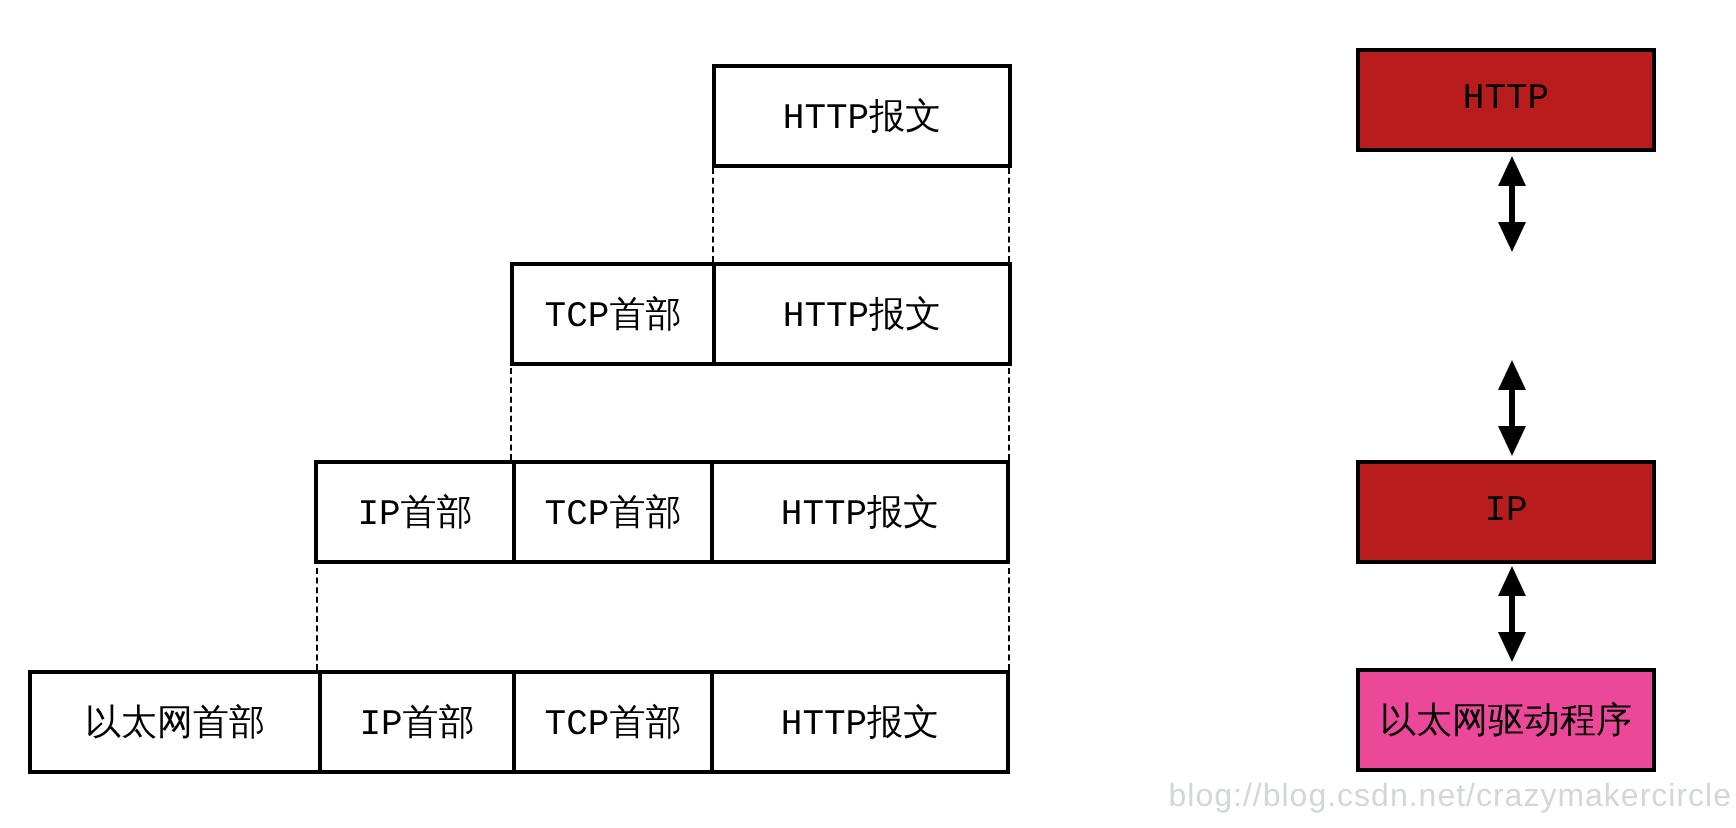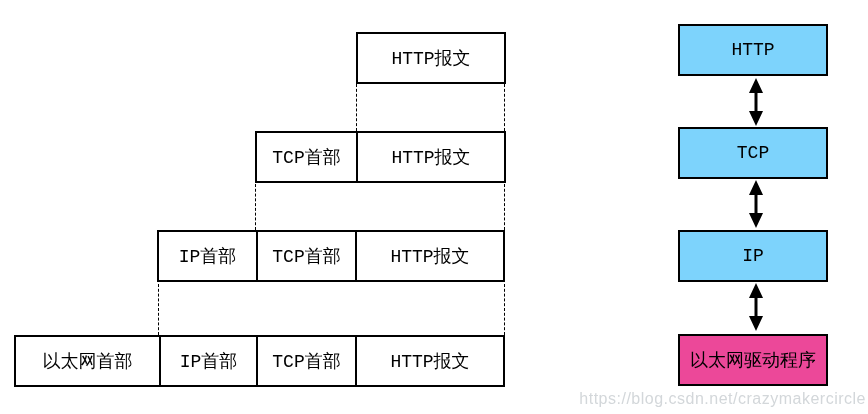--- a/index.html
+++ b/index.html
@@ -67,21 +67,21 @@
   #d6 { left: 504px; top: 284px; height: 51px; }
 
   
   .layer {
     position: absolute;
     left: 678px;
     width: 150px;
     height: 52px;
     box-sizing: border-box;
     border: 2px solid #000000;
-    background: #7dd3fc;
+    background: #b91c1c;
     display: flex;
     align-items: center;
     justify-content: center;
     font-size: 18px;
     color: #000000;
     white-space: nowrap;
   }
   #layer-http { top: 24px; }
   #layer-tcp  { top: 127px; }
   #layer-ip   { top: 230px; }
@@ -146,21 +146,20 @@
   <div class="layer" id="layer-http">HTTP</div>
 
   <div class="arrow" id="arrow1">
     <svg width="20" height="48" viewBox="0 0 20 48" xmlns="http://www.w3.org/2000/svg">
       <line x1="10" y1="9" x2="10" y2="39" stroke="#000000" stroke-width="3"></line>
       <polygon points="10,0 3,15 17,15" fill="#000000"></polygon>
       <polygon points="10,48 3,33 17,33" fill="#000000"></polygon>
     </svg>
   </div>
 
-  <div class="layer" id="layer-tcp">TCP</div>
 
   <div class="arrow" id="arrow2">
     <svg width="20" height="48" viewBox="0 0 20 48" xmlns="http://www.w3.org/2000/svg">
       <line x1="10" y1="9" x2="10" y2="39" stroke="#000000" stroke-width="3"></line>
       <polygon points="10,0 3,15 17,15" fill="#000000"></polygon>
       <polygon points="10,48 3,33 17,33" fill="#000000"></polygon>
     </svg>
   </div>
 
   <div class="layer" id="layer-ip">IP</div>
@@ -168,15 +167,15 @@
   <div class="arrow" id="arrow3">
     <svg width="20" height="48" viewBox="0 0 20 48" xmlns="http://www.w3.org/2000/svg">
       <line x1="10" y1="9" x2="10" y2="39" stroke="#000000" stroke-width="3"></line>
       <polygon points="10,0 3,15 17,15" fill="#000000"></polygon>
       <polygon points="10,48 3,33 17,33" fill="#000000"></polygon>
     </svg>
   </div>
 
   <div class="layer" id="layer-driver">以太网驱动程序</div>
 
-  <div class="watermark">https://blog.csdn.net/crazymakercircle</div>
+  <div class="watermark">blog://blog.csdn.net/crazymakercircle</div>
 
 </div>
 
 </body></html>

